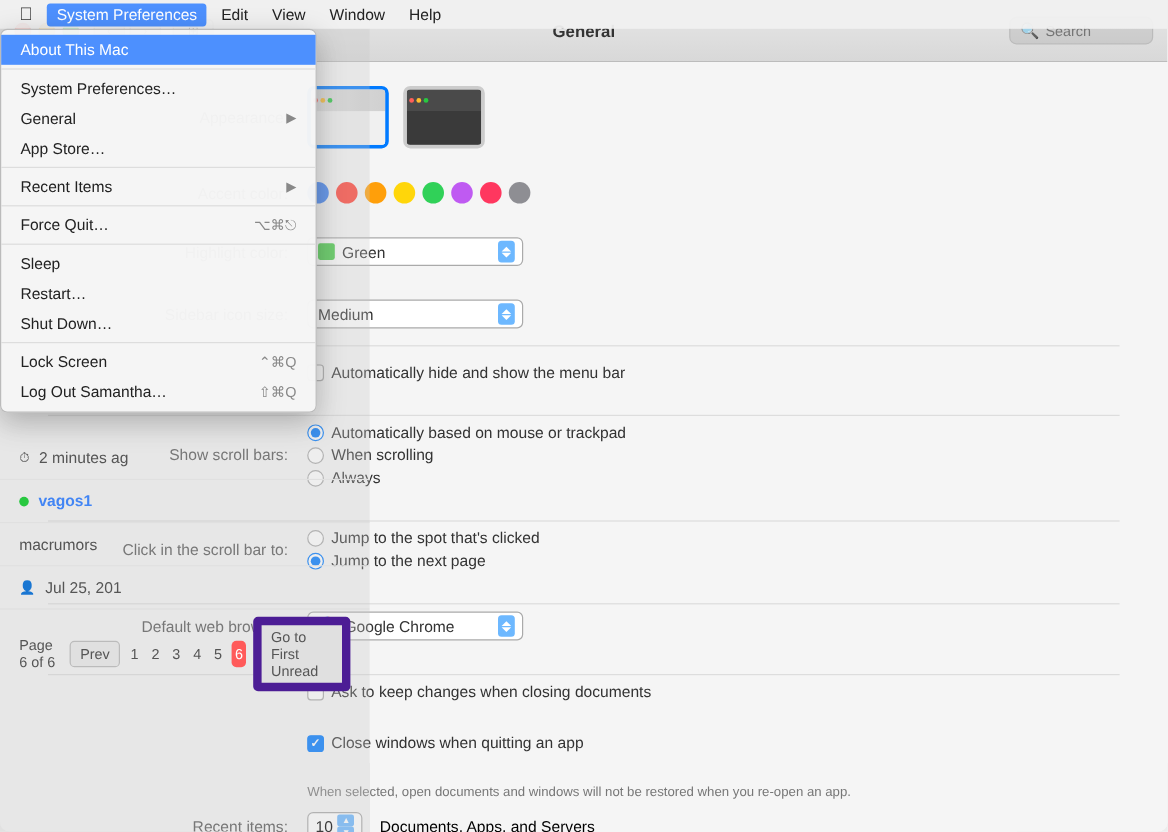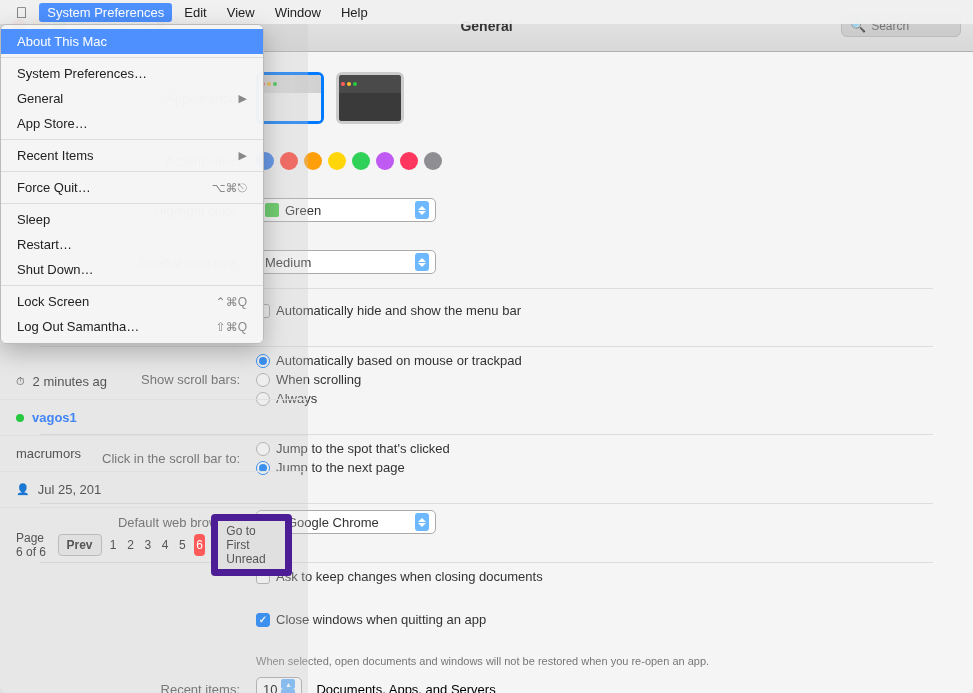--- a/index.html
+++ b/index.html
@@ -467,21 +467,20 @@
       padding: 6px 16px;
     }
     .page-nav-btn {
       background: #e0e0e0;
       border: 1px solid #bbb;
       border-radius: 4px;
       padding: 3px 8px;
       font-size: 12px;
       cursor: pointer;
       color: #555;
-      font-weight: bold;
     }
     .page-num {
       width: 22px;
       height: 22px;
       display: flex;
       align-items: center;
       justify-content: center;
       border-radius: 4px;
       font-size: 12px;
       cursor: pointer;

